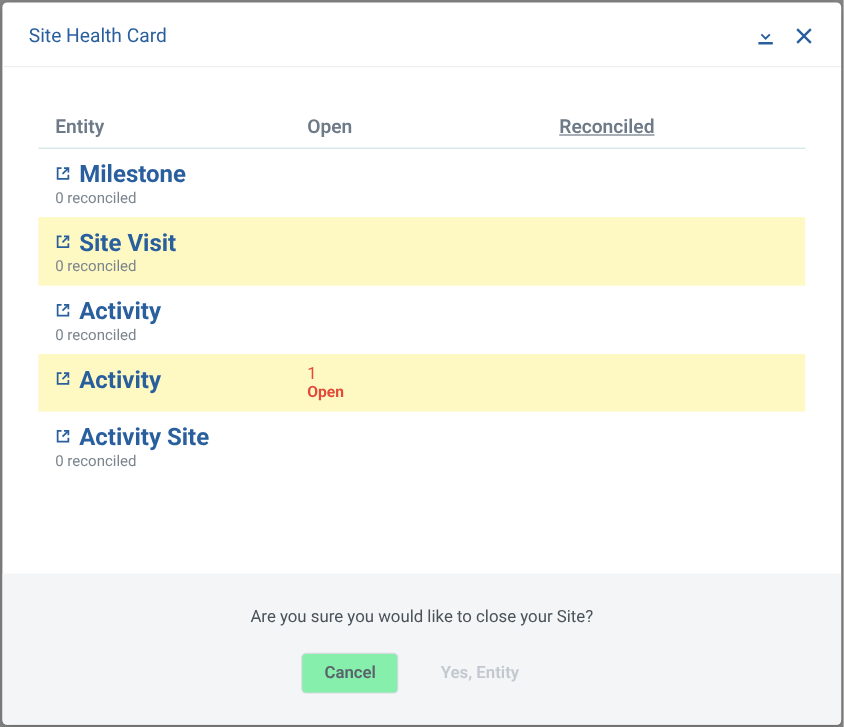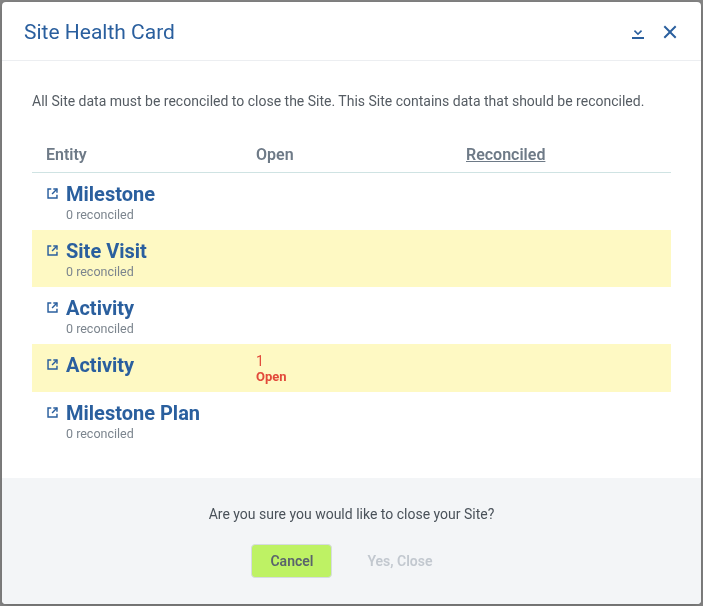--- a/index.html
+++ b/index.html
@@ -22,21 +22,21 @@
     overflow: hidden;
   }
   .modal-header {
     display: flex;
     align-items: center;
     justify-content: space-between;
     padding: 18px 22px 16px 22px;
     border-bottom: 1px solid #eceef1;
   }
   .modal-title {
-    font-size: 21px;
+    font-size: 16px;
     font-weight: 400;
     color: #2a5f9e;
   }
   .header-icons {
     display: flex;
     gap: 14px;
     align-items: center;
   }
   .header-icon {
     color: #2a5f9e;
@@ -84,21 +84,20 @@
   }
   .ext-icon { color: #2a5f9e; width: 14px; height: 14px; flex-shrink: 0; }
   .entity-name {
     color: #2a5f9e;
     font-weight: 700;
     font-size: 20px;
   }
   .entity-sub {
     font-size: 12.5px;
     color: #7c858e;
-    margin-left: 20px;
     margin-top: 1px;
   }
   .entity-sub.error, .open-num.error, .open-label.error {
     color: #e24a3b;
   }
   .open-num { font-size: 14px; }
   .open-label { font-size: 13px; font-weight: 700; }
   .modal-footer {
     background: #f3f5f7;
     text-align: center;
@@ -118,21 +117,21 @@
     font-size: 14px;
     padding: 8px 18px;
     border-radius: 4px;
     cursor: pointer;
     border: 1px solid transparent;
     background: transparent;
     font-family: inherit;
   }
   .btn-cancel {
     border: 1px solid #d6dbe0;
-    background: #bef264;
+    background: #86efac;
     color: #5a636c;
     font-weight: 600;
   }
   .btn-primary {
     color: #c2c8cf;
     font-weight: 600;
     cursor: default;
   }
 </style>
 </head>
@@ -150,21 +149,20 @@
       </span>
       <span class="header-icon">
         <svg viewBox="0 0 16 16" width="16" height="16" fill="currentColor">
             <path d="M3 1.6 1.6 3 6.6 8l-5 5L3 14.4l5-5 5 5L14.4 13l-5-5 5-5L13 1.6 8 6.6z"></path>
           </svg>
       </span>
     </div>
   </div>
 
   <div class="modal-body">
-    <div class="intro-text">All Site data must be reconciled to close the Site. This Site contains data that should be reconciled.</div>
 
     <div class="table-head">
       <div class="col-entity">Entity</div>
       <div class="col-open">Open</div>
       <div class="col-reconciled">Reconciled</div>
     </div>
 
     <div id="rows-container">
         <div class="row">
           <div class="entity-cell">
@@ -229,31 +227,31 @@
           <div class="reconciled-cell"></div>
         </div>
         <div class="row">
           <div class="entity-cell">
             <div class="entity-top">
               <span class="ext-icon"><svg viewBox="0 0 16 16" width="13" height="13" fill="none" stroke="currentColor" stroke-width="1.8">
                   <path d="M6.5 2.5H2.5v11h11V9.5"></path>
                   <path d="M9 2.5h4.5V7"></path>
                   <path d="M13.5 2.5 7.5 8.5"></path>
                 </svg></span>
-              <span class="entity-name">Milestone Plan</span>
+              <span class="entity-name">Activity Site</span>
             </div>
             <div class="entity-sub">0 reconciled</div>
           </div>
           <div class="open-cell"></div>
           <div class="reconciled-cell"></div>
         </div>
       </div>
   </div>
 
   <div class="modal-footer">
     <div class="confirm-text">Are you sure you would like to close your Site?</div>
     <div class="btn-row">
       <button class="btn btn-cancel">Cancel</button>
-      <button class="btn btn-primary" disabled="">Yes, Close</button>
+      <button class="btn btn-primary" disabled="">Yes, Entity</button>
     </div>
   </div>
 
 </div>
 
 </body></html>

